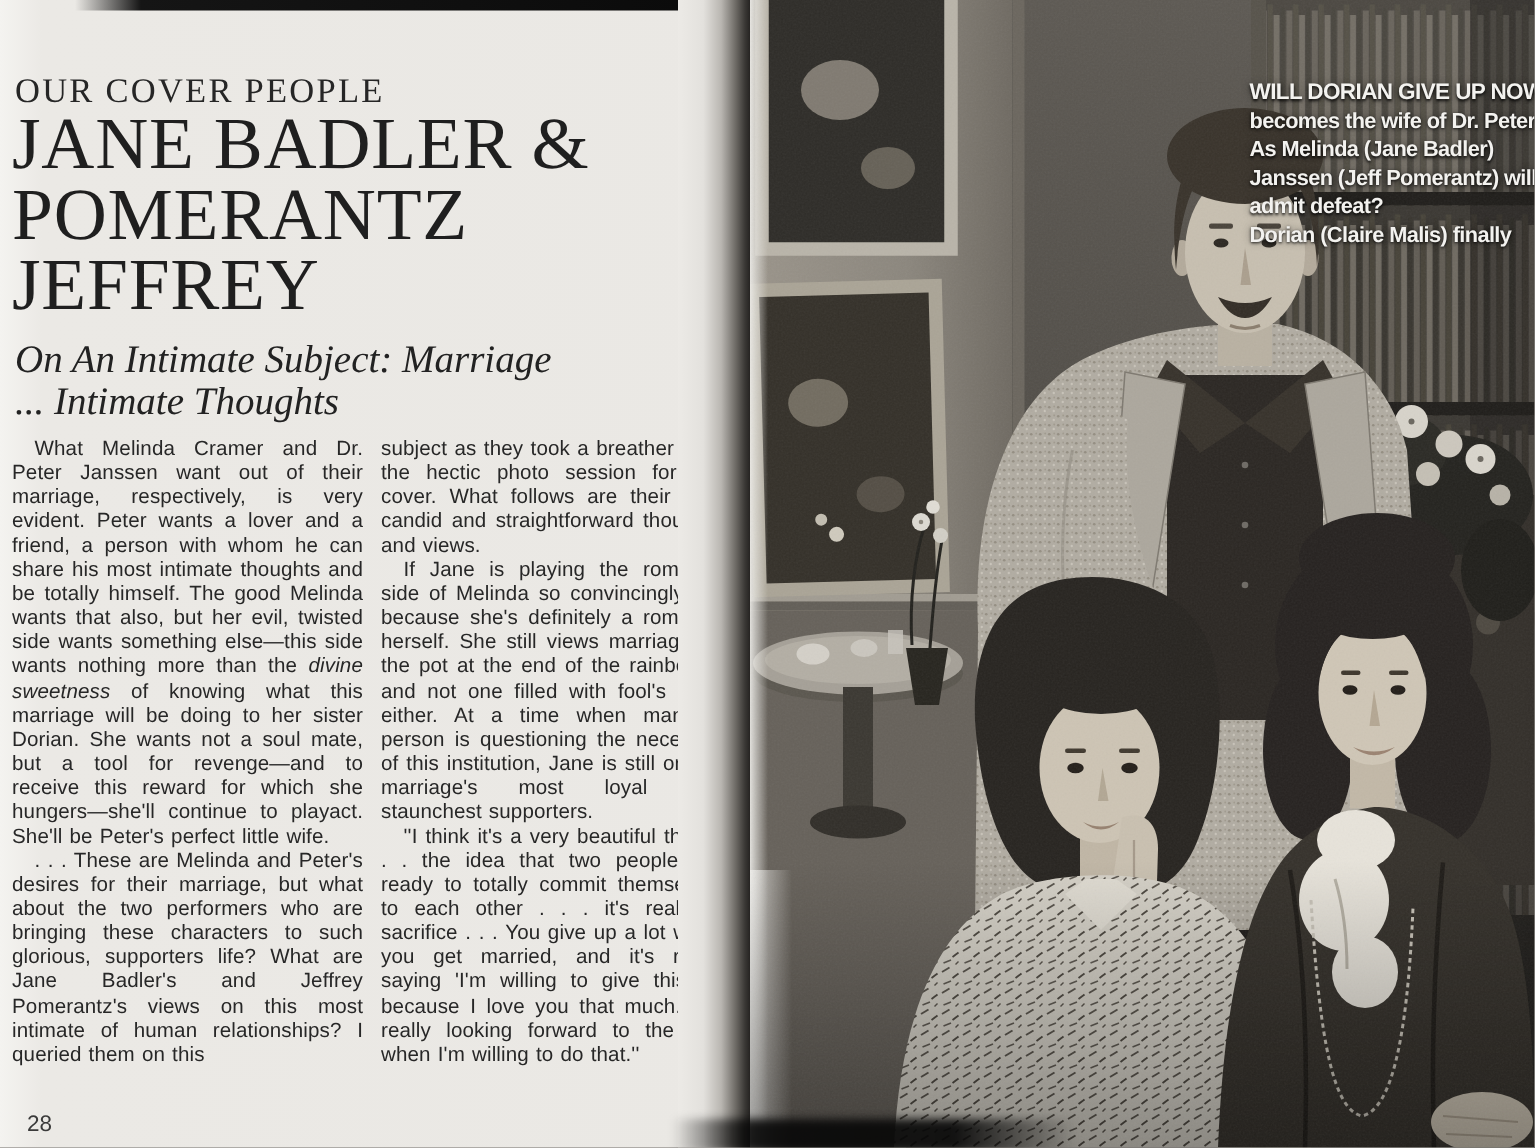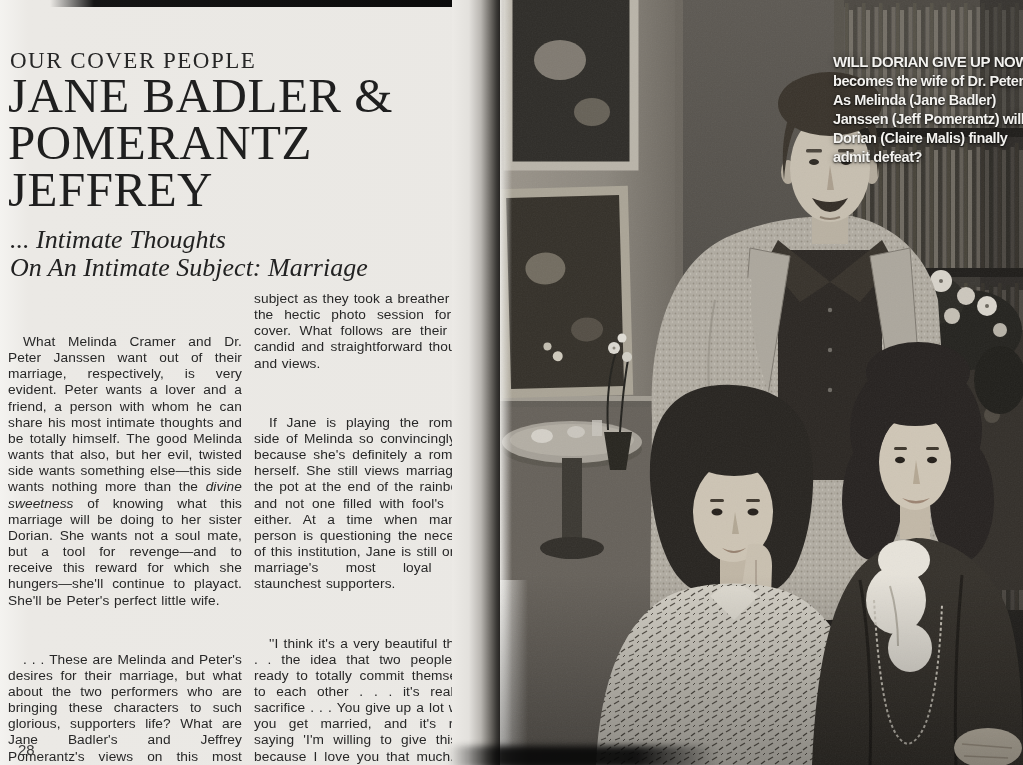--- a/index.html
+++ b/index.html
@@ -33,21 +33,21 @@
     font-family:"Liberation Serif",serif;font-style:italic;font-weight:400;
     font-size:26px;line-height:27.5px;color:#222;
   }
   .subtitle span{display:block;white-space:nowrap;}
   .col{
     position:absolute;top:291px;
     font-size:13.7px;line-height:16.15px;color:#272727;
     text-align:justify;letter-spacing:0.1px;word-spacing:0.8px;
   }
   .col p{margin:0;}
-  .col p.indent{text-indent:15px;margin-top:43px;}
+  .col p.indent{text-indent:15px;}
   .col1{left:8px;width:234px;}
   .col2{left:254px;width:228px;}
   .italic{font-style:italic;}
   .page-number{
     position:absolute;left:18px;top:741px;
     font-size:15px;color:#3a3a3a;text-align:center;
   }
   
   .gutter{
     position:absolute;left:452px;top:0;width:48px;height:765px;
@@ -81,22 +81,22 @@
 
   <div class="kicker">OUR COVER PEOPLE</div>
 
   <h1 class="headline">
     <span>JANE BADLER &amp;</span>
     <span>POMERANTZ</span>
     <span>JEFFREY</span>
   </h1>
 
   <div class="subtitle">
+    <span>On An Intimate Subject: Marriage</span>
     <span>... Intimate Thoughts</span>
-    <span>On An Intimate Subject: Marriage</span>
   </div>
 
   <div class="col col1">
     <p class="indent"><span>What Melinda Cramer and Dr. Peter Janssen want out of their marriage, respectively, is very evident. Peter wants a lover and a friend, a person with whom he can share his most intimate thoughts and be totally himself. The good Melinda wants that also, but her evil, twisted side wants something else—this side wants nothing more than the </span><span class="italic">divine sweetness</span><span> of knowing what this marriage will be doing to her sister Dorian. She wants not a soul mate, but a tool for revenge—and to receive this reward for which she hungers—she'll continue to playact. She'll be Peter's perfect little wife.</span></p>
     <p class="indent">. . . These are Melinda and Peter's desires for their marriage, but what about the two performers who are bringing these characters to such glorious, supporters life? What are Jane Badler's and Jeffrey Pomerantz's views on this most intimate of human relationships? I queried them on this</p>
   </div>
 
   <div class="col col2">
     <p>subject as they took a breather from the hectic photo session for our cover. What follows are their very candid and straightforward thoughts and views.</p>
     <p class="indent">If Jane is playing the romantic side of Melinda so convincingly, it's because she's definitely a romantic herself. She still views marriage as the pot at the end of the rainbow—and not one filled with fool's gold, either. At a time when many a person is questioning the necessity of this institution, Jane is still one of marriage's most loyal and staunchest supporters.</p>
@@ -321,18 +321,18 @@
     <rect x="0" y="580" width="28" height="185" fill="url(#curlG)" opacity="0.8"></rect>
     <rect x="0" y="0" width="523" height="765" fill="url(#vignG)"></rect>
     <rect x="0" y="0" width="523" height="765" filter="url(#grainF)" opacity="0.07"></rect>
   </svg>
 
   <div class="photo-caption">
     <span class="cap-headline">WILL DORIAN GIVE UP NOW?</span>
     <span class="cap-line">becomes the wife of Dr. Peter</span>
     <span class="cap-line">As Melinda (Jane Badler)</span>
     <span class="cap-line">Janssen (Jeff Pomerantz) will</span>
+    <span class="cap-line">admit defeat?</span>
     <span class="cap-line">Dorian (Claire Malis) finally</span>
-    <span class="cap-line">admit defeat?</span>
   </div>
 </div>
 
 <div class="bottom-shadow"></div>
 
 </body></html>

